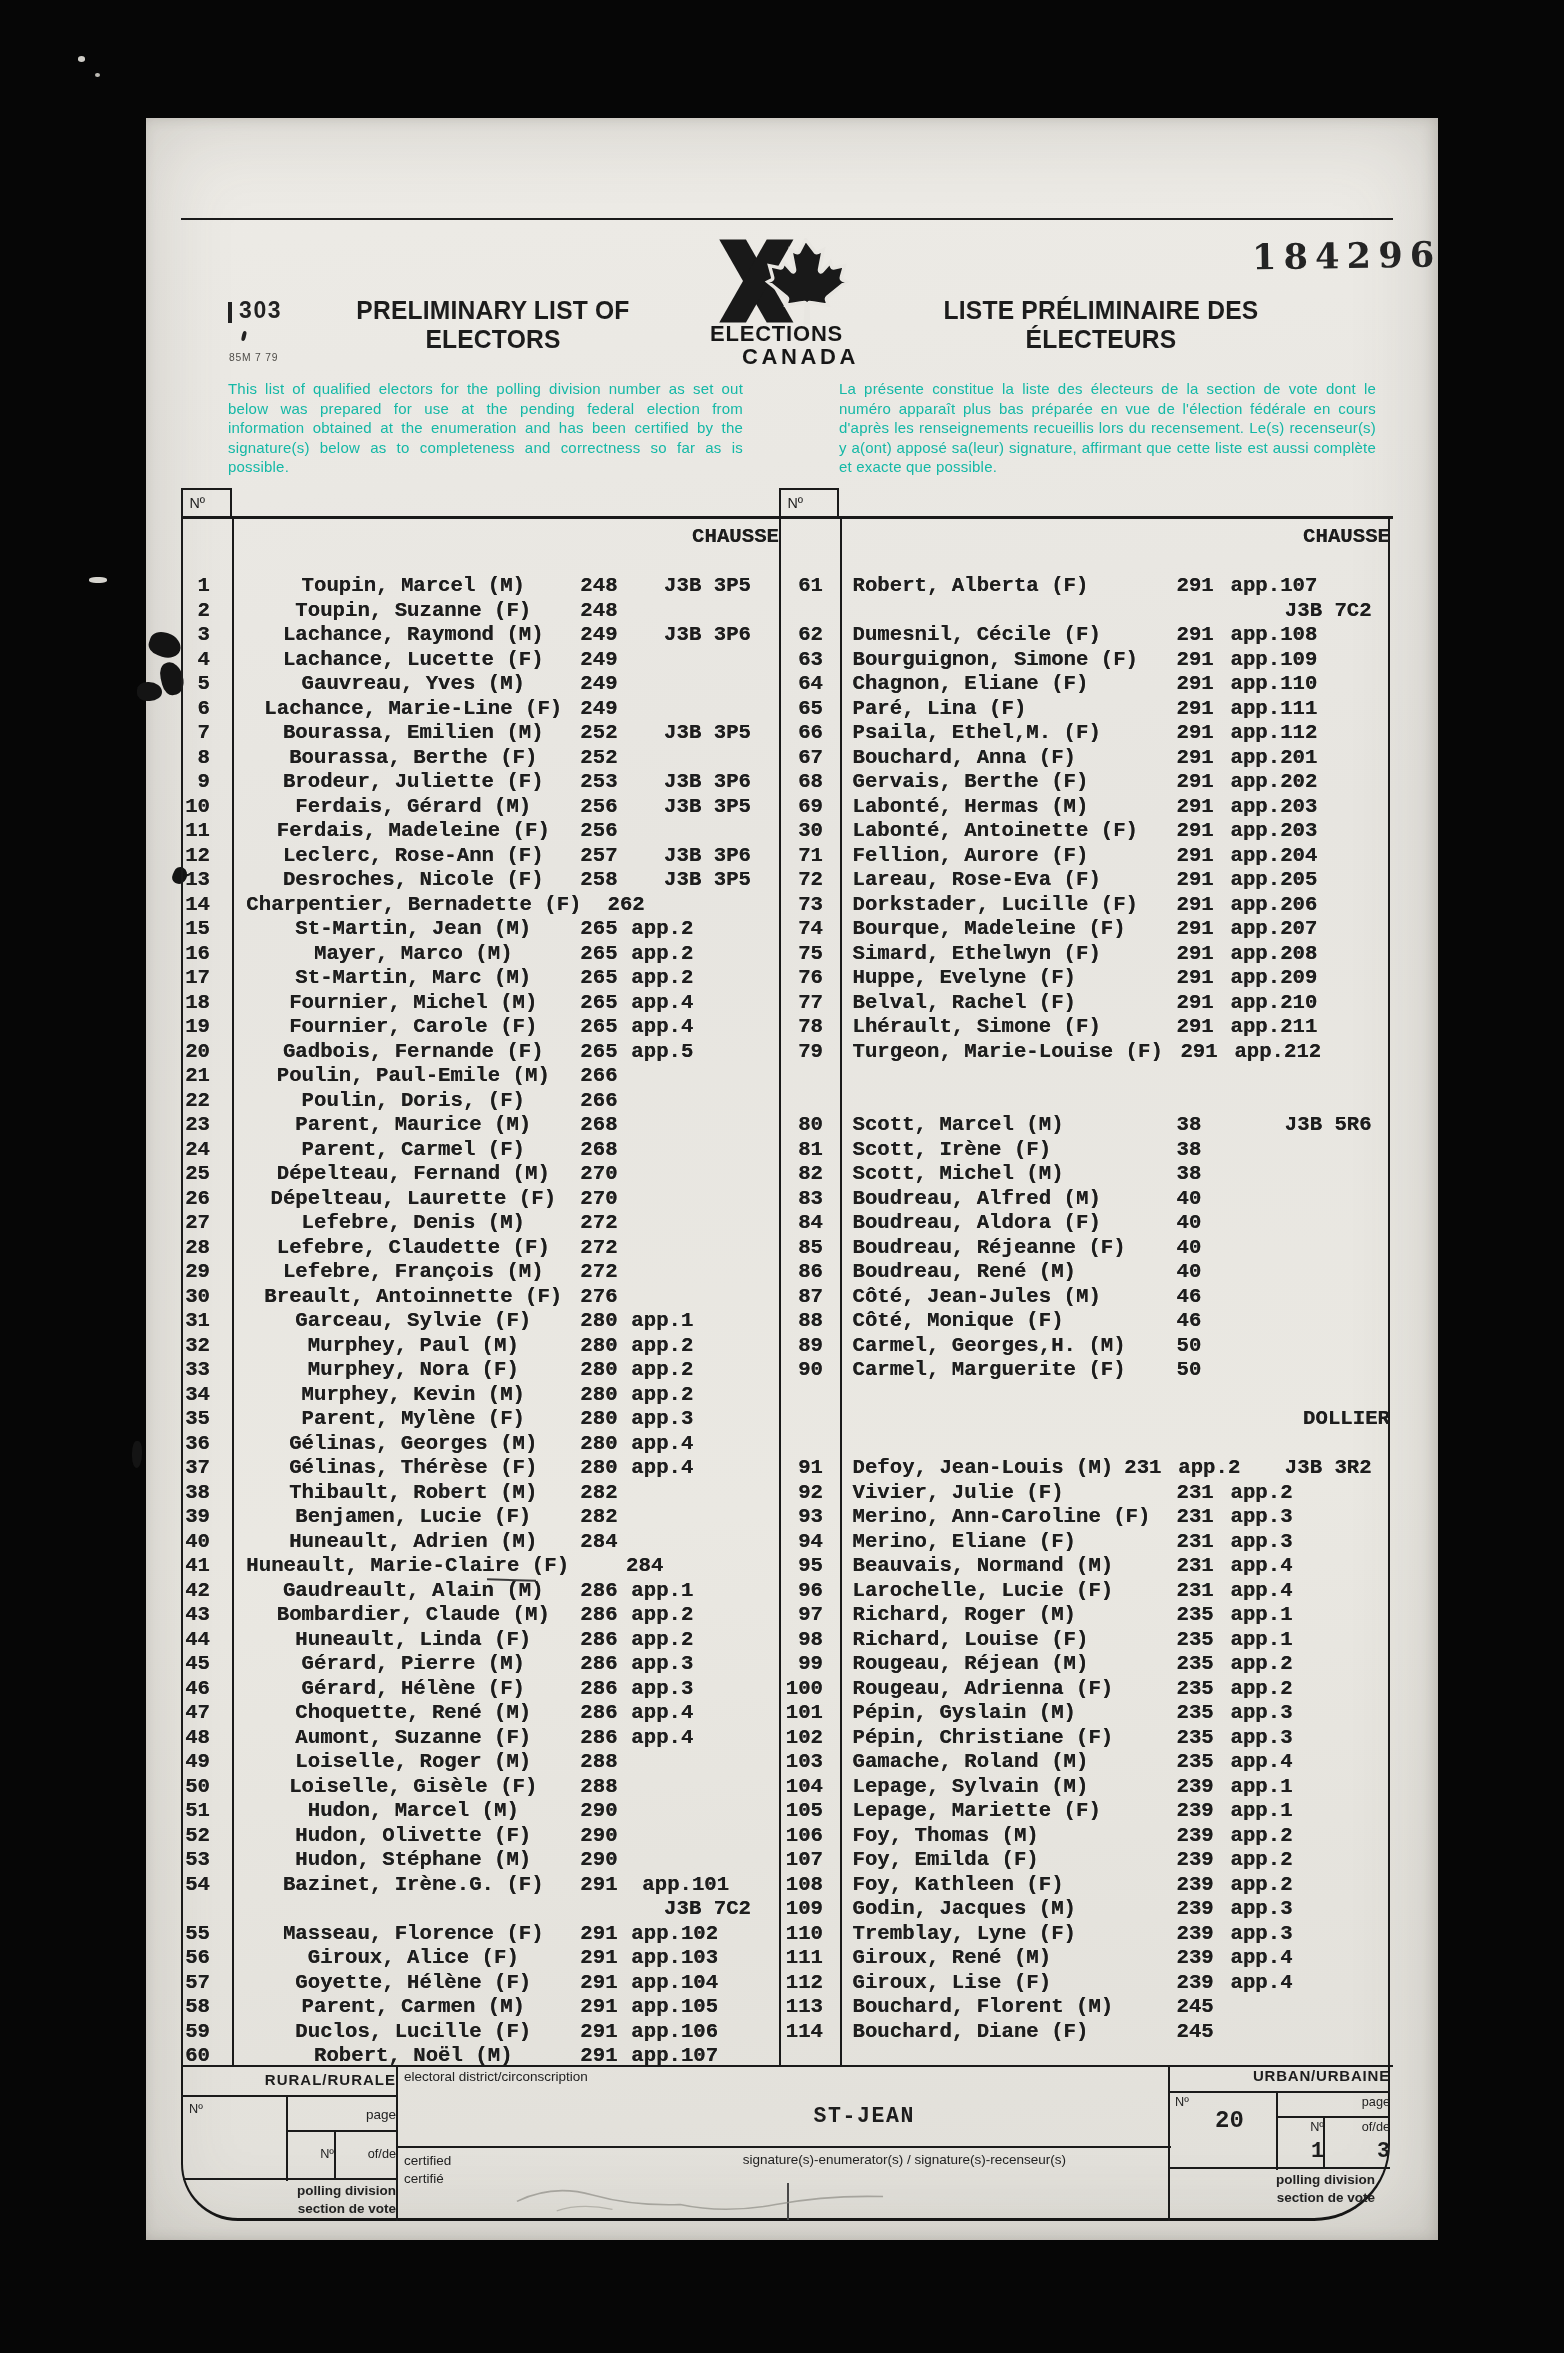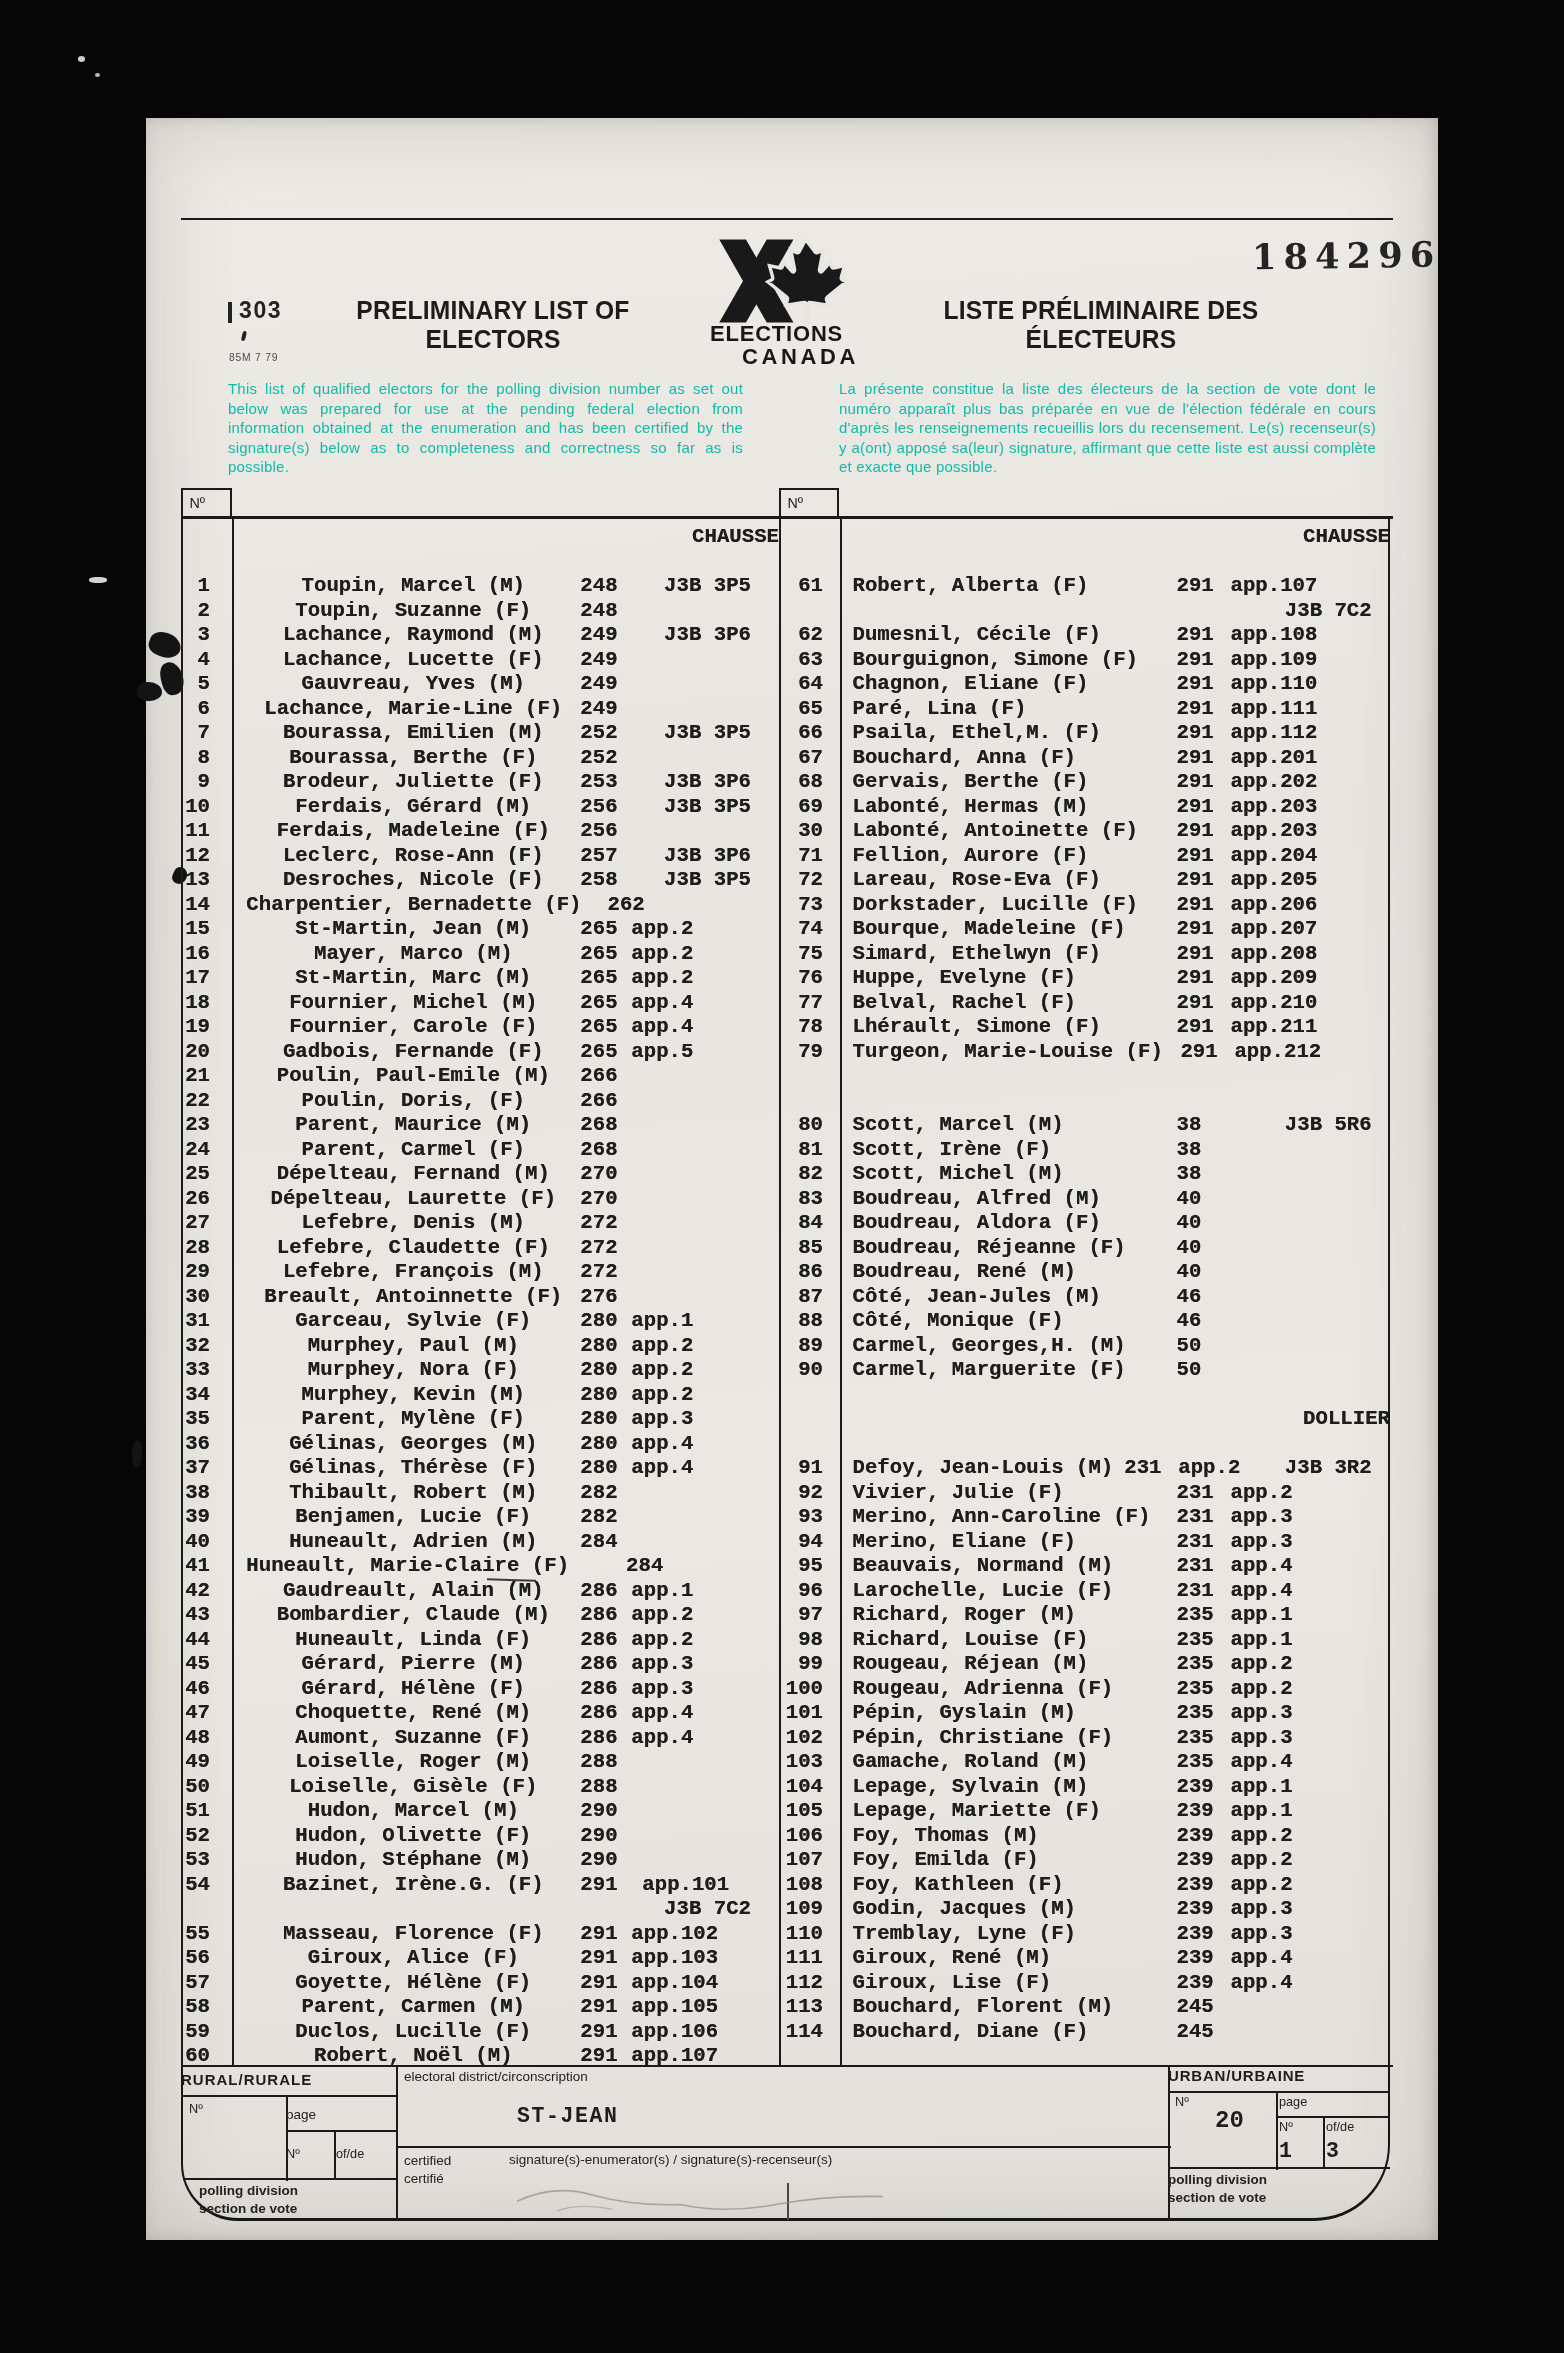--- a/index.html
+++ b/index.html
@@ -65,21 +65,21 @@
   .col.right .sec{padding-left:164px;}
 
   
   #footbox{left:181px;top:2065px;width:1209px;height:156px;box-sizing:border-box;
            border-left:2.4px solid #161616;border-right:2.4px solid #161616;border-bottom:3.2px solid #161616;
            border-bottom-left-radius:57px;border-bottom-right-radius:76px;}
   .flabel{font:400 13.5px "Liberation Sans",sans-serif;color:#222;}
   .flabel.b{font-weight:700;}
   .fbig{font:700 15px "Liberation Sans",sans-serif;color:#1d1d1d;letter-spacing:1px;}
   .mono{font-family:"Liberation Mono","DejaVu Sans Mono",monospace;font-weight:700;color:#1d1d1d;}
-  .ctr{text-align:left;}
+  .ctr{text-align:right;}
 </style>
 </head>
 <body>
 
 <div class="abs speck" style="left:78px;top:56px;width:7.2px;height:5.6px;background:#cfcdc7;"></div>
 <div class="abs speck" style="left:95px;top:73px;width:4.8px;height:4px;background:#bdbbb5;"></div>
 <div class="abs speck" style="left:89px;top:577px;width:17.5px;height:5.6px;border-radius:40%;background:#d5d3cd;"></div>
 
 <div id="sheet" class="abs"></div>
 

